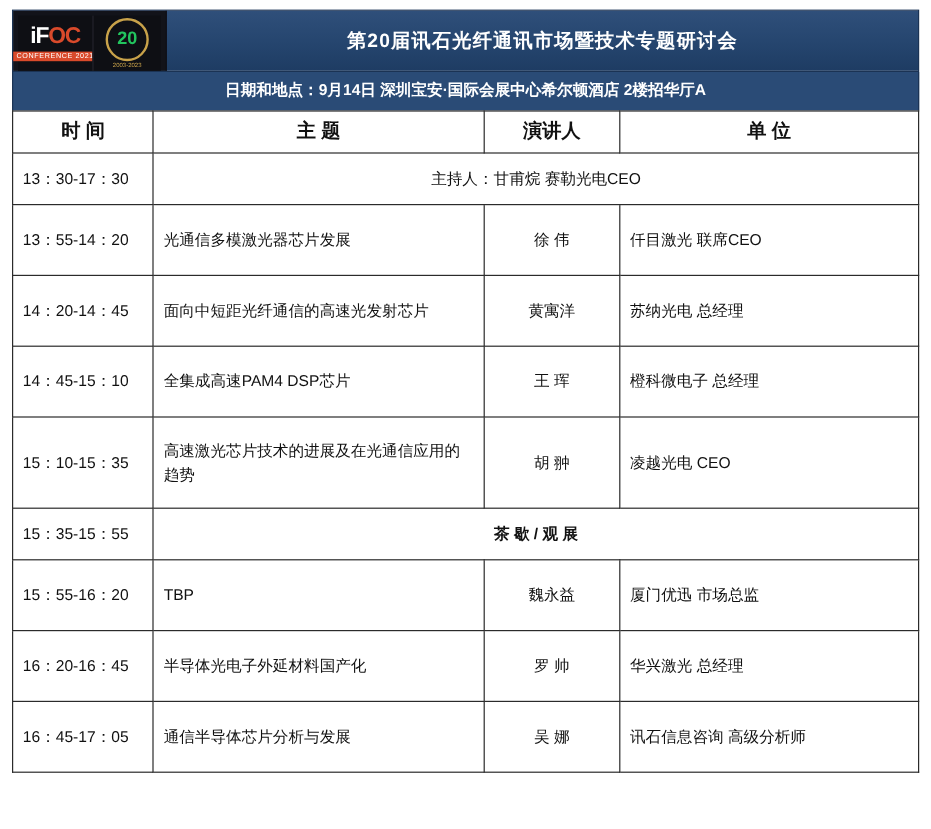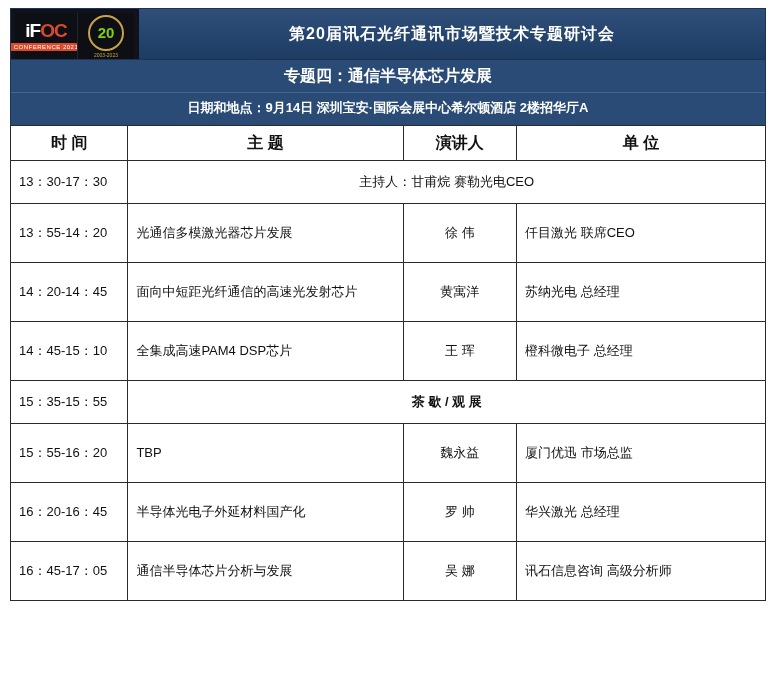--- a/index.html
+++ b/index.html
@@ -80,21 +80,21 @@
   .logo-20 .ring {
     width: 32px;
     height: 32px;
     border-radius: 50%;
     border: 2px solid #c8a24a;
     display: flex;
     align-items: center;
     justify-content: center;
     font-size: 15px;
     font-weight: bold;
-    color: #84cc16;
+    color: #22c55e;
   }
   .logo-20 .yrs {
     font-size: 5px;
     color: #c8a24a;
     margin-top: 2px;
     white-space: nowrap;
   }
   .banner-title {
     flex: 1 1 auto;
     display: flex;
@@ -185,21 +185,20 @@
       </div>
       <div class="logo-20">
         <div class="ring">20</div>
         <div class="yrs">2003-2023</div>
       </div>
     </div>
     <div class="banner-title">第20届讯石光纤通讯市场暨技术专题研讨会</div>
   </div>
 
   <div class="subheader">
-    <div class="line1">专题四：通信半导体芯片发展</div>
     <div class="line2">日期和地点：9月14日 深圳宝安·国际会展中心希尔顿酒店 2楼招华厅A</div>
   </div>
 
   <table class="agenda">
     <colgroup>
       <col class="col-time">
       <col class="col-topic">
       <col class="col-speaker">
       <col class="col-org">
     </colgroup>
@@ -233,20 +232,26 @@
         <td class="org">苏纳光电 总经理</td>
       </tr>
 
       <tr class="row-tall">
         <td class="time">14：45-15：10</td>
         <td class="topic">全集成高速PAM4 DSP芯片</td>
         <td class="speaker">王 珲</td>
         <td class="org">橙科微电子 总经理</td>
       </tr>
 
+      <tr style="height:76px;">
+        <td class="time">15：10-15：35</td>
+        <td class="topic">高速激光芯片技术的进展及在光通信应用的趋势</td>
+        <td class="speaker">胡 翀</td>
+        <td class="org">凌越光电 CEO</td>
+      </tr>
 
       <tr class="row-normal">
         <td class="time">15：35-15：55</td>
         <td class="full-center" colspan="3">茶 歇 / 观 展</td>
       </tr>
 
       <tr class="row-tall">
         <td class="time">15：55-16：20</td>
         <td class="topic">TBP</td>
         <td class="speaker">魏永益</td>

